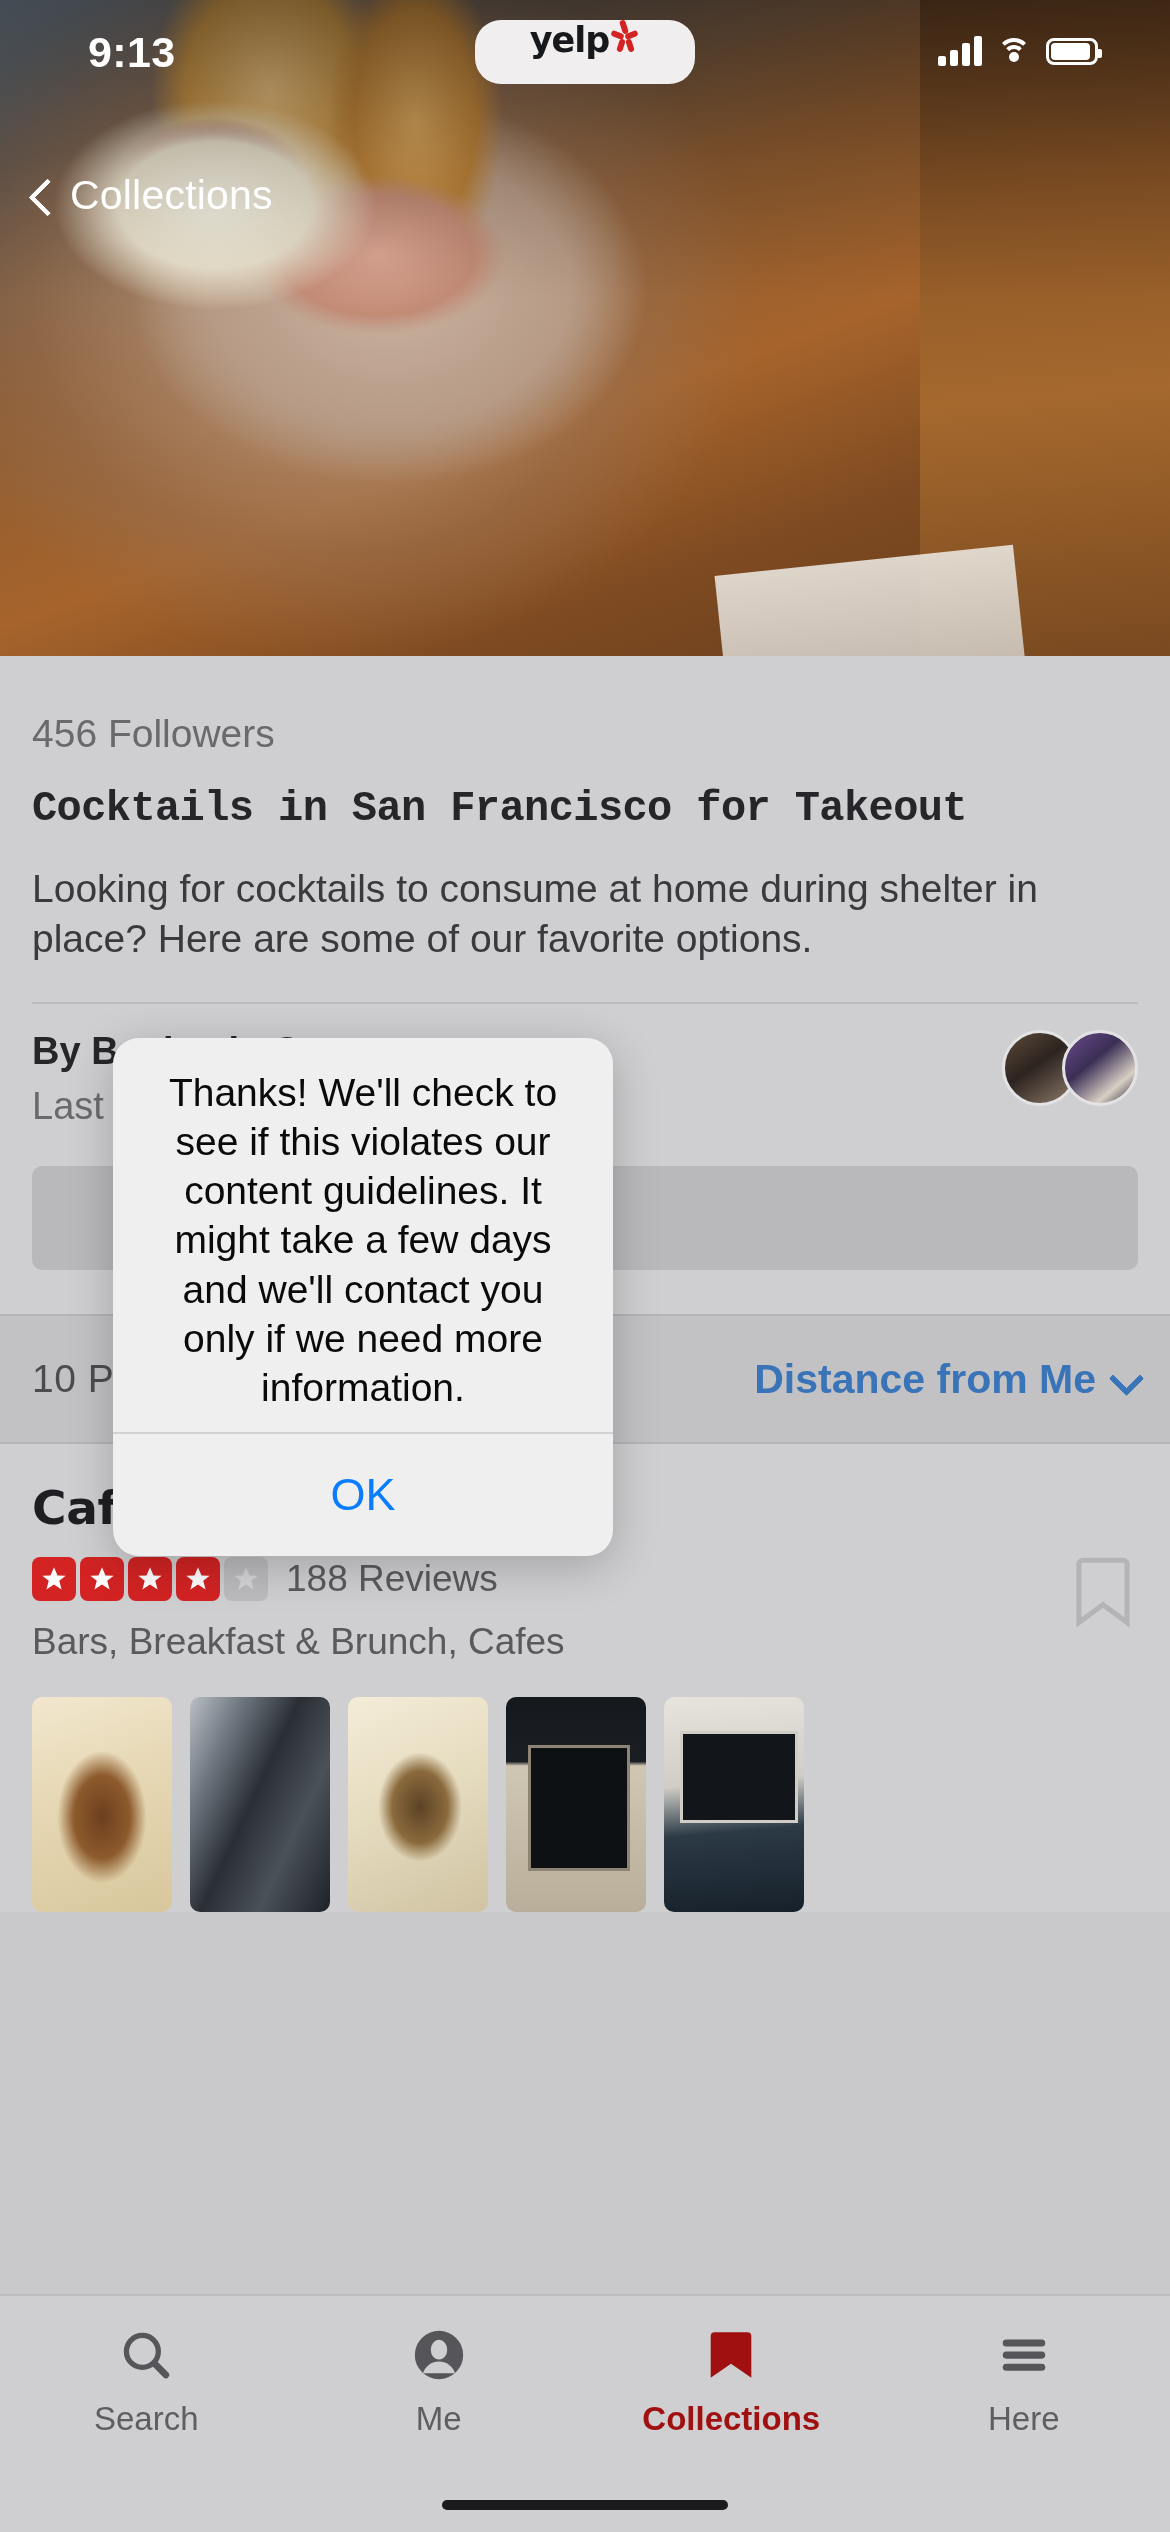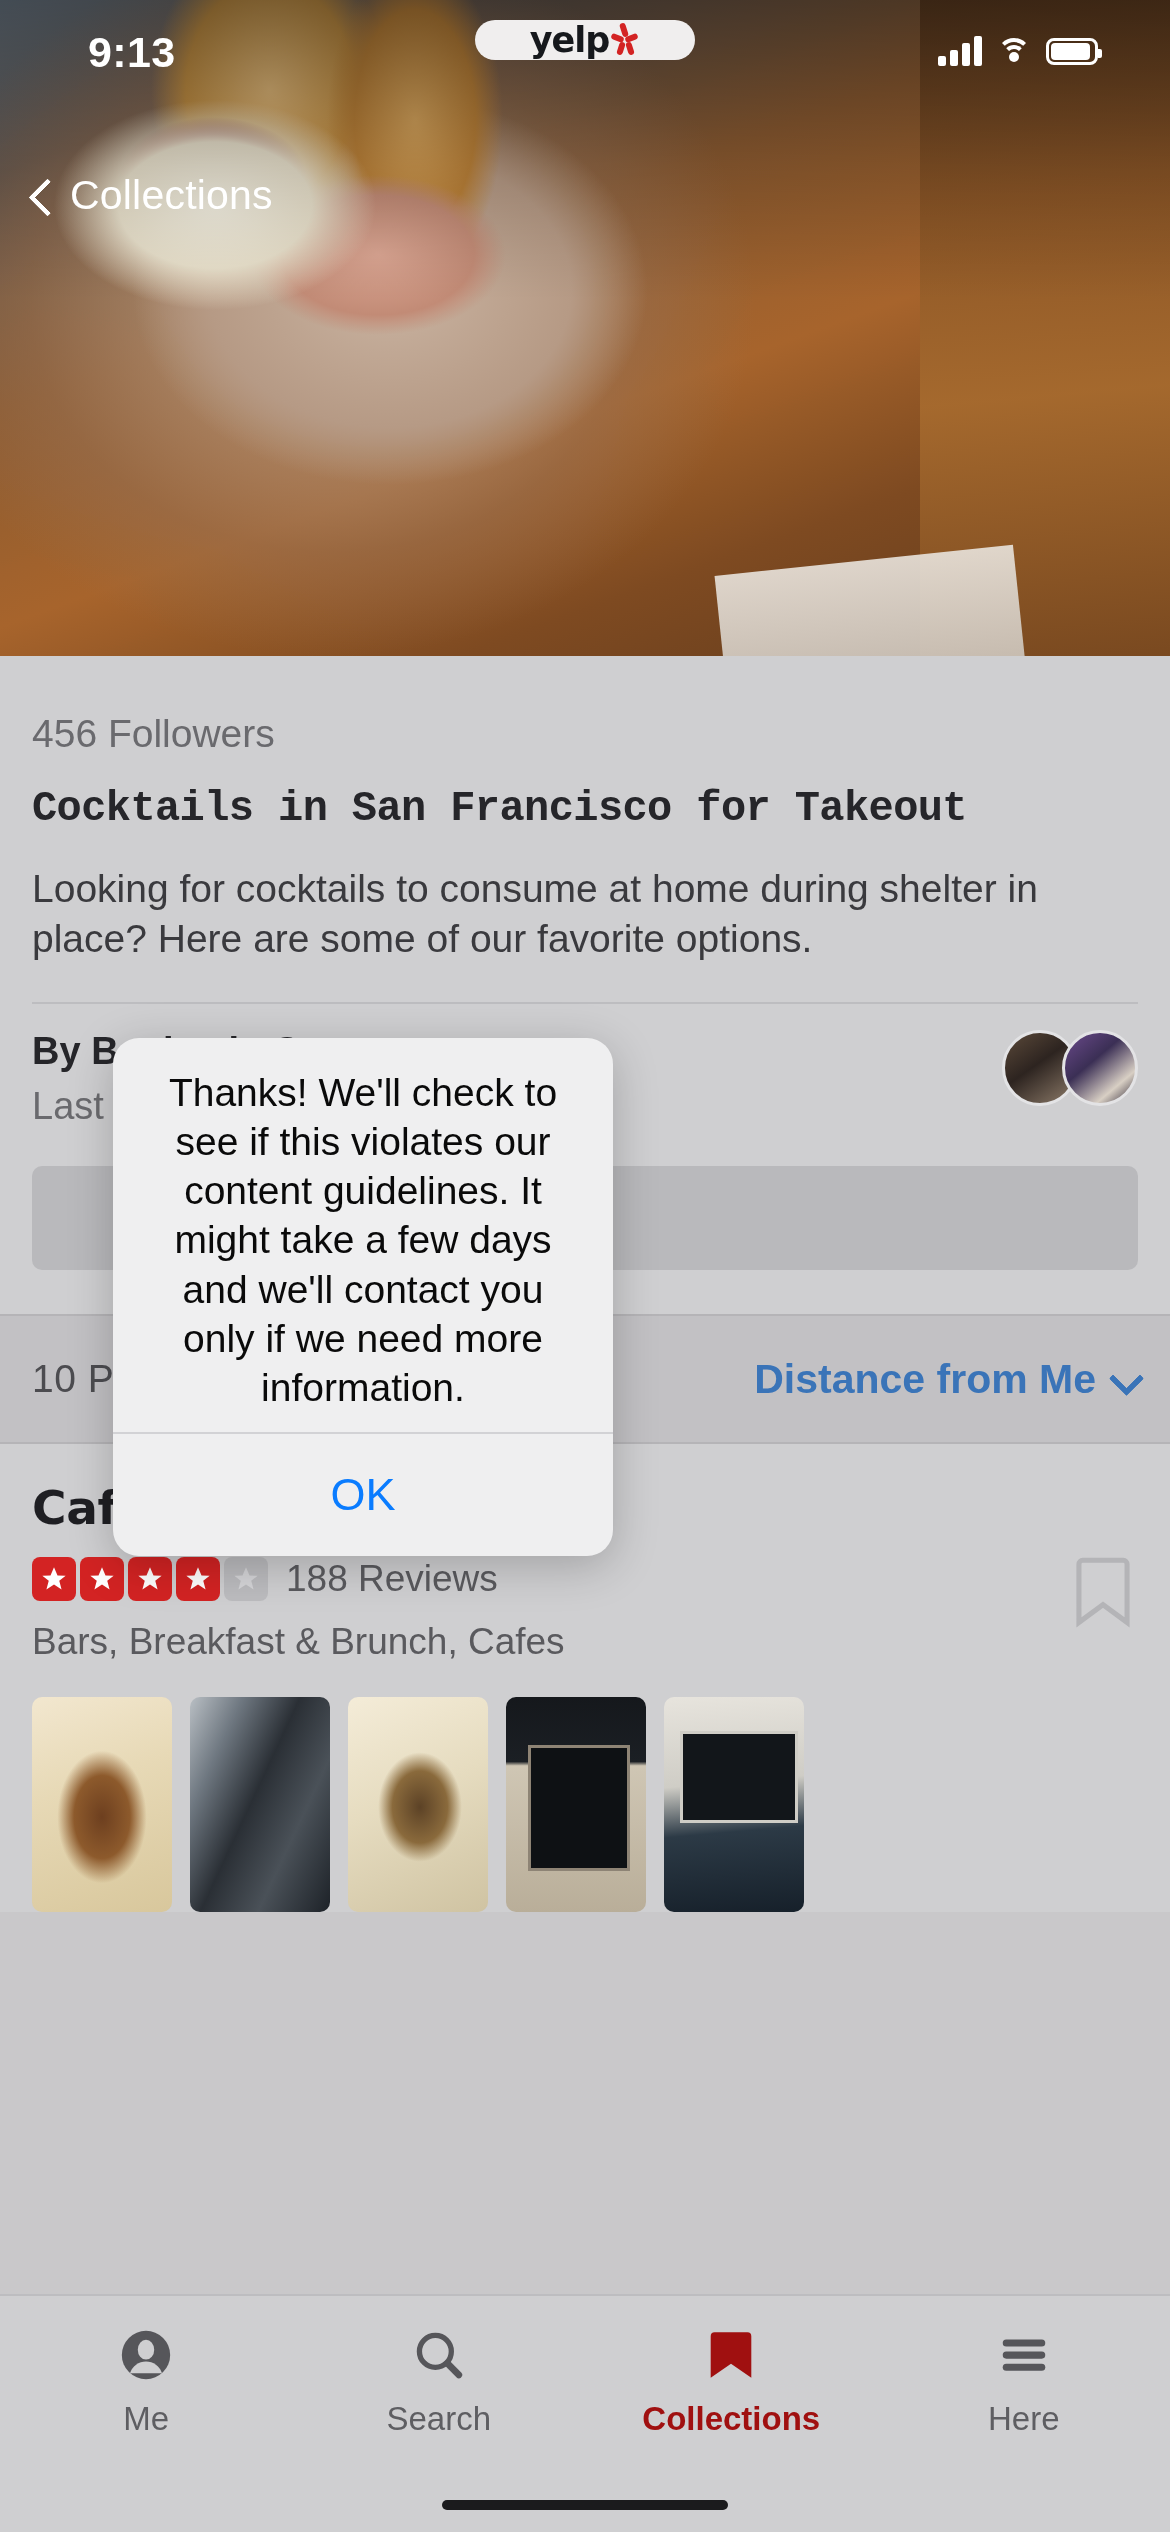--- a/index.html
+++ b/index.html
@@ -57,23 +57,23 @@
   .statusbar {
     position: absolute; left:0; top:0; width: 1170px; height: 120px;
     z-index: 40;
   }
   .sb-time {
     position: absolute; left: 88px; top: 28px;
     color: #fff; font-size: 43px; font-weight: 700; letter-spacing: .4px;
   }
   .island {
     position: absolute; left: 50%; transform: translateX(-50%); top: 20px;
-    width: 220px; height: 40px; border-radius: 26px;
+    width: 220px; height: 64px; border-radius: 26px;
     background: #f0eeee;
-    display: flex; align-items: center; justify-content: center; gap: 1px;
+    display: flex; justify-content: center; gap: 1px;
   }
   .island .yelp-word {
     font-size: 35px; font-weight: 700; color: #16181c; letter-spacing: -1px;
     font-family: "DejaVu Sans", sans-serif;
   }
   .island .yelp-burst { position: relative; width: 30px; height: 34px; }
   .island .yelp-burst i {
     position: absolute; display:block; background: #d32323; border-radius: 4px;
   }
   .yb1 { width: 6px; height: 14px; left: 11px; top: 0px; transform: rotate(-18deg); }
@@ -401,32 +401,32 @@
     <div class="alert-body">
       <div class="alert-msg">Thanks! We'll check to see if this violates our content guidelines. It might take a few days and we'll contact you only if we need more information.</div>
     </div>
     <div class="alert-sep"></div>
     <button class="alert-btn">OK</button>
   </div>
 
   <div class="tabbar">
     <div class="tab">
       <svg class="ic" viewBox="0 0 24 24">
+        <circle cx="10.5" cy="10.5" r="6.6" fill="none" stroke="#56565a" stroke-width="2.2"></circle>
+        <line x1="15.6" y1="15.6" x2="20.2" y2="20.2" stroke="#56565a" stroke-width="2.8" stroke-linecap="round"></line>
+      </svg>
+      <span class="tab-label">Search</span>
+    </div>
+    <div class="tab">
+      <svg class="ic" viewBox="0 0 24 24">
         <circle cx="12" cy="12" r="10" fill="#56565a"></circle>
         <ellipse cx="12" cy="9.8" rx="3.4" ry="4.1" fill="#cfcfd1"></ellipse>
         <path d="M5.4 19.6a6.9 6.9 0 0 1 13.2 0" fill="#cfcfd1"></path>
       </svg>
       <span class="tab-label">Me</span>
-    </div>
-    <div class="tab">
-      <svg class="ic" viewBox="0 0 24 24">
-        <circle cx="10.5" cy="10.5" r="6.6" fill="none" stroke="#56565a" stroke-width="2.2"></circle>
-        <line x1="15.6" y1="15.6" x2="20.2" y2="20.2" stroke="#56565a" stroke-width="2.8" stroke-linecap="round"></line>
-      </svg>
-      <span class="tab-label">Search</span>
     </div>
     <div class="tab active">
       <svg class="ic" viewBox="0 0 24 24">
         <path d="M5.2 2.6h13.6a1.6 1.6 0 0 1 1.6 1.6v17.2L12 15.6 3.6 21.4V4.2a1.6 1.6 0 0 1 1.6-1.6z" fill="#a01010"></path>
       </svg>
       <span class="tab-label">Collections</span>
     </div>
     <div class="tab">
       <svg class="ic" viewBox="0 0 24 24">
         <rect x="3.2" y="5.6" width="17.6" height="2.9" rx="1.45" fill="#56565a"></rect>

